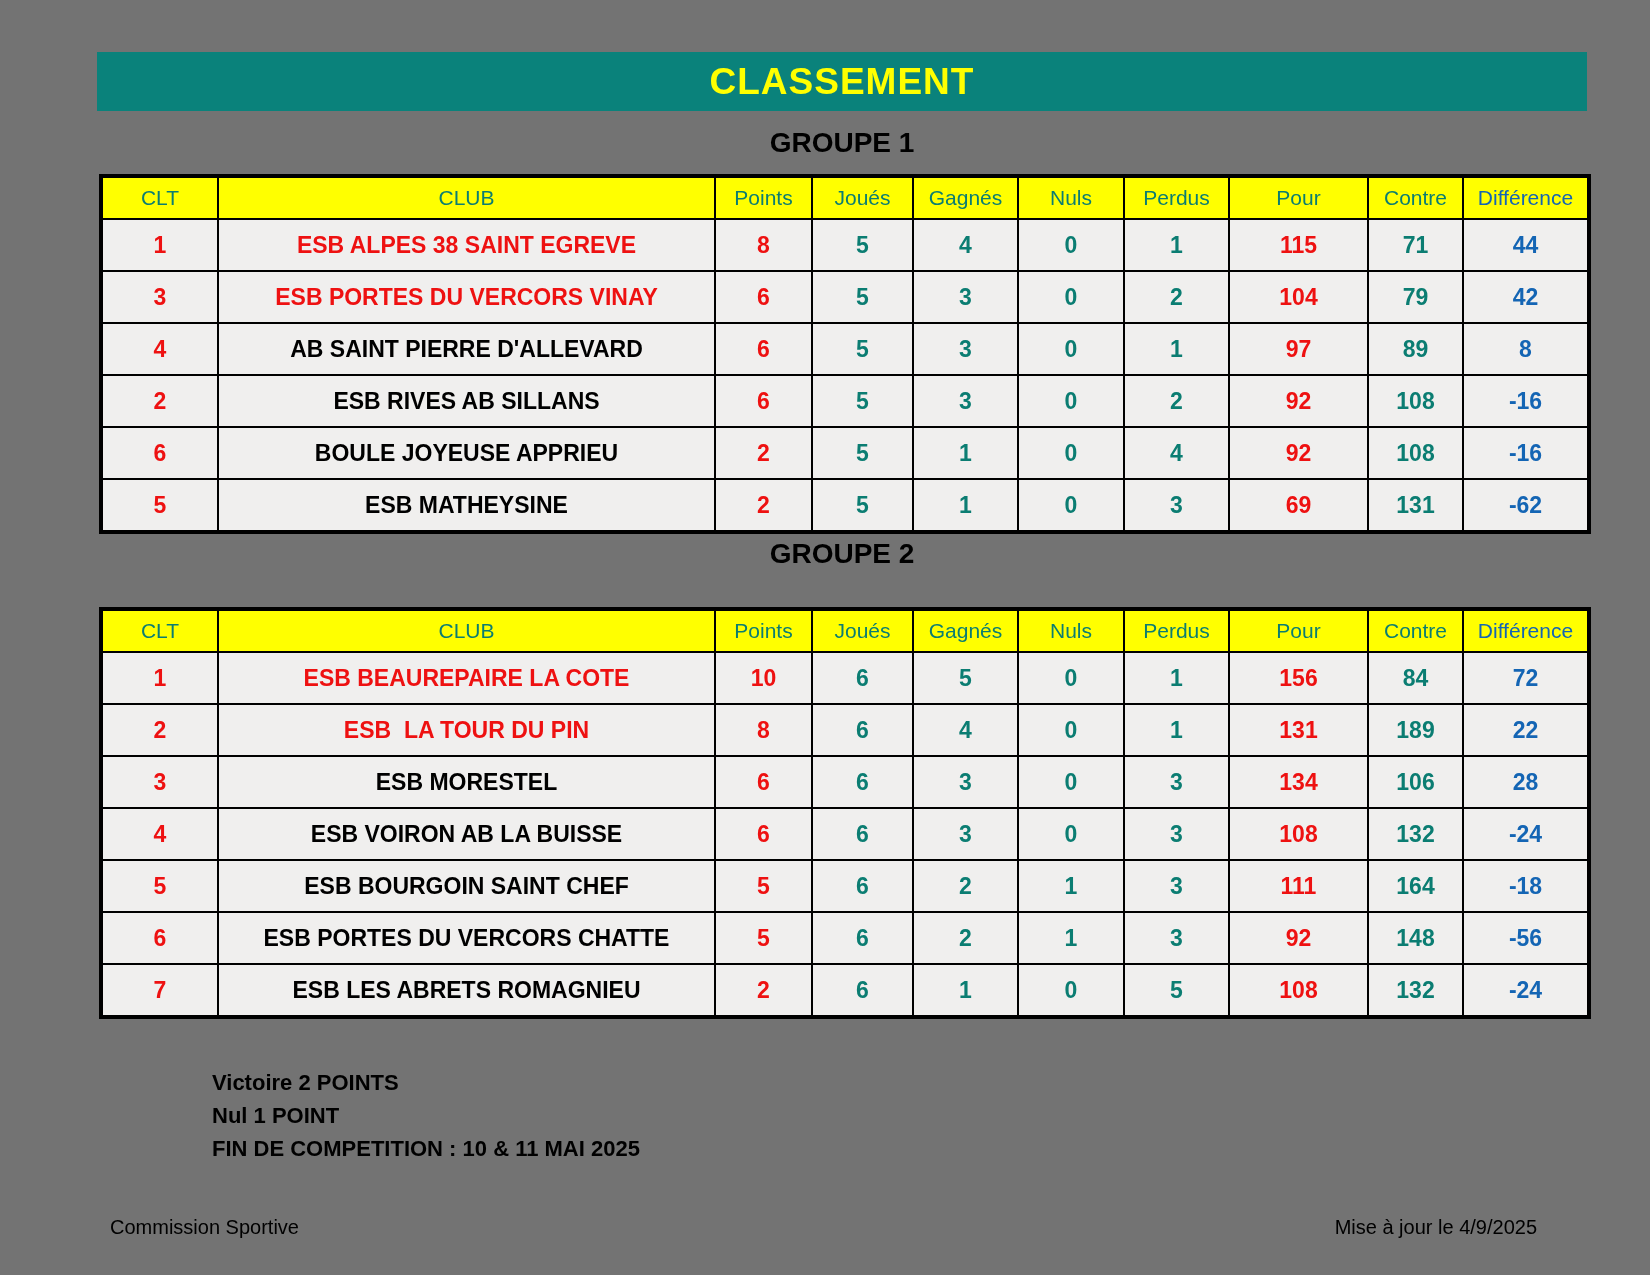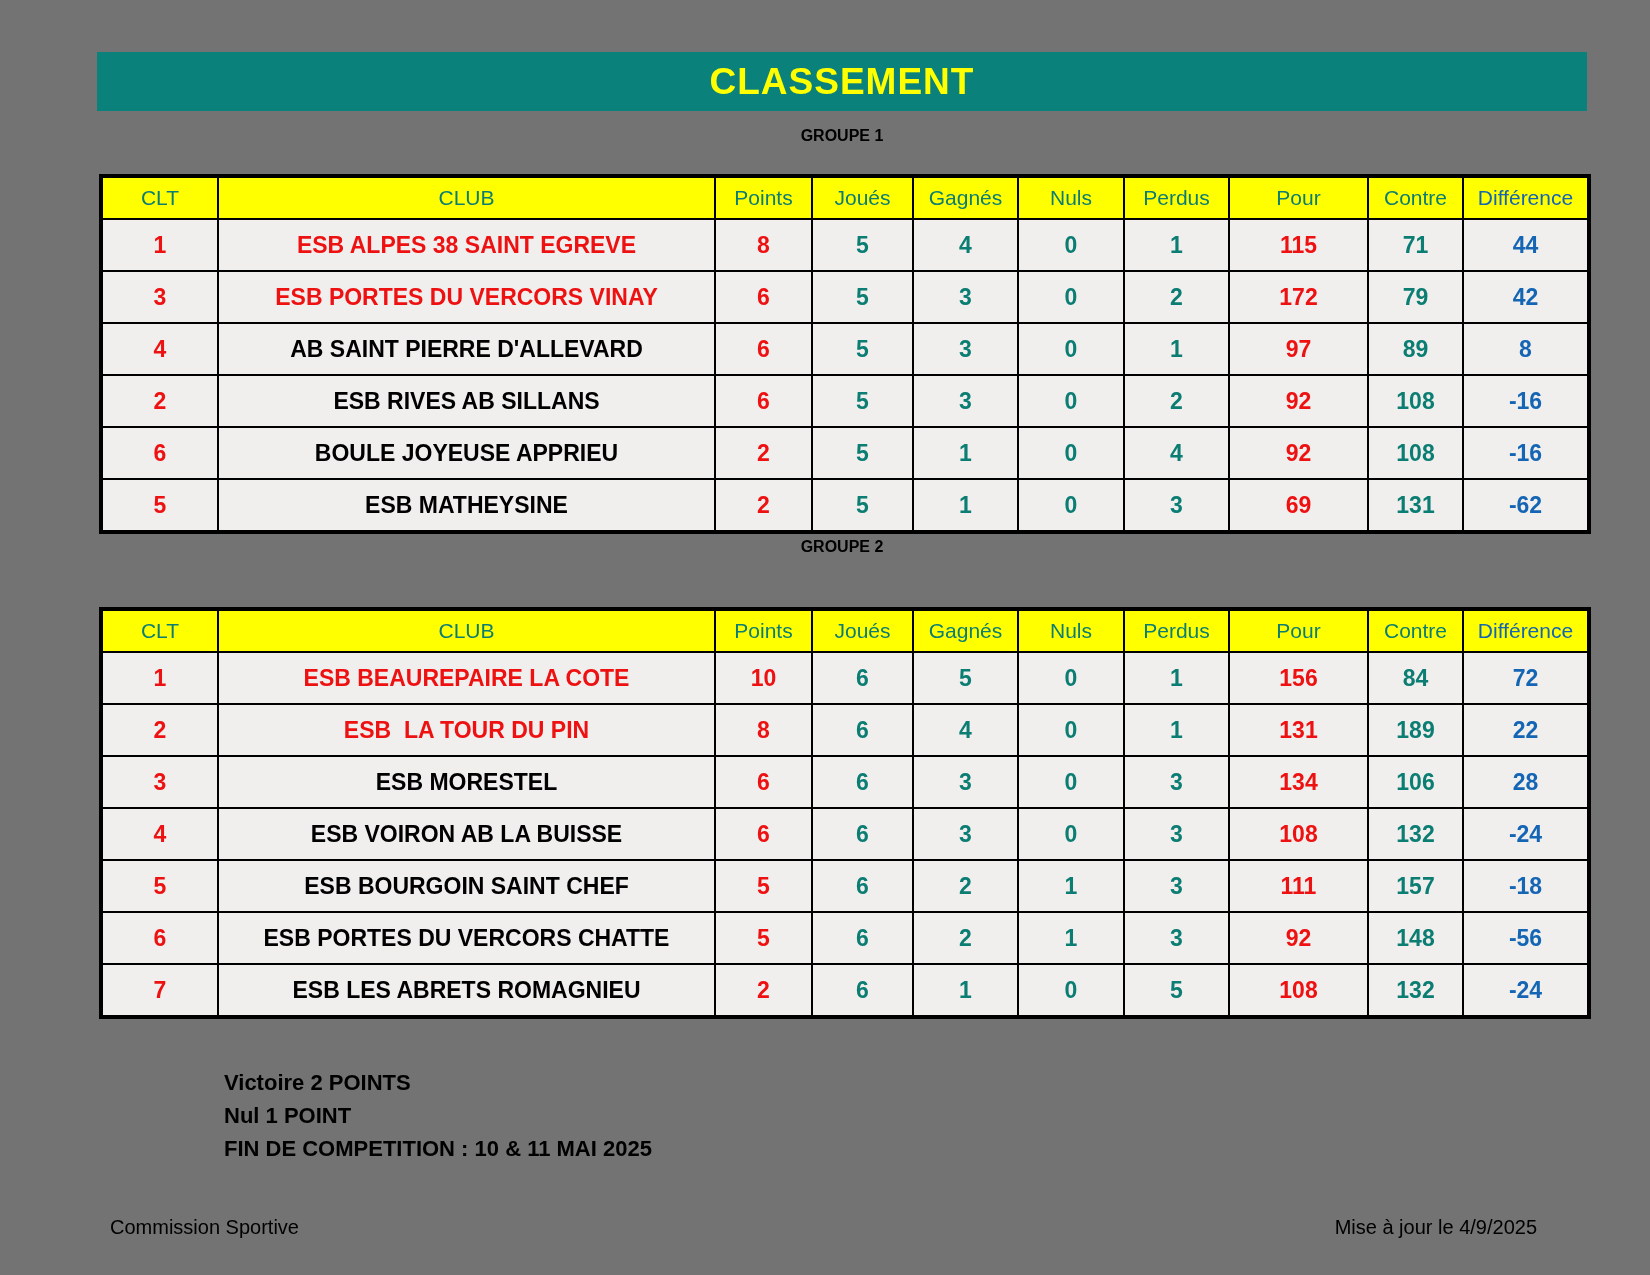--- a/index.html
+++ b/index.html
@@ -14,21 +14,21 @@
     position:absolute;left:97px;top:52px;width:1490px;height:59px;
     background:var(--banner-teal,#0a827b);
     display:flex;align-items:center;justify-content:center;
   }
   .banner span{
     color:var(--header-yellow,#ffff00);
     font-size:37px;font-weight:bold;letter-spacing:1px;
   }
   .group-heading{
     position:absolute;left:97px;width:1490px;text-align:center;
-    font-size:16px;font-weight:bold;color:#000;
+    font-size:28px;font-weight:bold;color:#000;
   }
   .gh1{top:127px;}
   .gh2{top:538px;}
   table.standings{
     position:absolute;left:99px;width:1488px;
     border-collapse:collapse;table-layout:fixed;
     border:4px solid #000;
   }
   .t1{top:174px;}
   .t2{top:607px;}
@@ -54,21 +54,21 @@
     text-align:left;padding-left:9px;font-size:24px;color:#000;
     white-space:pre;
   }
   td.club-red{color:var(--red-text,#ee1111);}
   td.bg-beige{background:var(--row-beige,#e7e3d6);}
   td.c-red{color:var(--red-text,#ee1111);}
   td.c-teal{color:var(--teal-text,#0b7d72);}
   td.c-blue{color:var(--blue-text,#1465b4);}
   .notes{
     position:absolute;left:212px;top:1066px;
-    font-size:22px;font-weight:bold;color:#000;line-height:33px;margin-left:12px;
+    font-size:22px;font-weight:bold;color:#000;line-height:33px;
   }
   .footer-left{
     position:absolute;left:110px;top:1216px;
     font-size:20px;color:#000;font-weight:normal;
   }
   .footer-right{
     position:absolute;right:113px;top:1216px;
     font-size:20px;color:#000;font-weight:normal;
   }
 </style>
@@ -124,21 +124,21 @@
           <td class="c-blue">44</td>
         </tr>
         <tr>
           <td class="c-red">3</td>
           <td class="c-club club-red">ESB PORTES DU VERCORS VINAY</td>
           <td class="c-red">6</td>
           <td class="c-teal">5</td>
           <td class="c-teal">3</td>
           <td class="c-teal">0</td>
           <td class="c-teal">2</td>
-          <td class="c-red">172</td>
+          <td class="c-red">104</td>
           <td class="c-teal">79</td>
           <td class="c-blue">42</td>
         </tr>
         <tr>
           <td class="c-red">4</td>
           <td class="c-club">AB SAINT PIERRE D'ALLEVARD</td>
           <td class="c-red">6</td>
           <td class="c-teal">5</td>
           <td class="c-teal">3</td>
           <td class="c-teal">0</td>
@@ -266,21 +266,21 @@
         </tr>
         <tr>
           <td class="c-red">5</td>
           <td class="c-club bg-beige">ESB BOURGOIN SAINT CHEF</td>
           <td class="c-red">5</td>
           <td class="c-teal">6</td>
           <td class="c-teal">2</td>
           <td class="c-teal">1</td>
           <td class="c-teal">3</td>
           <td class="c-red">111</td>
-          <td class="c-teal">157</td>
+          <td class="c-teal">164</td>
           <td class="c-blue">-18</td>
         </tr>
         <tr>
           <td class="c-red">6</td>
           <td class="c-club">ESB PORTES DU VERCORS CHATTE</td>
           <td class="c-red">5</td>
           <td class="c-teal">6</td>
           <td class="c-teal">2</td>
           <td class="c-teal">1</td>
           <td class="c-teal">3</td>

